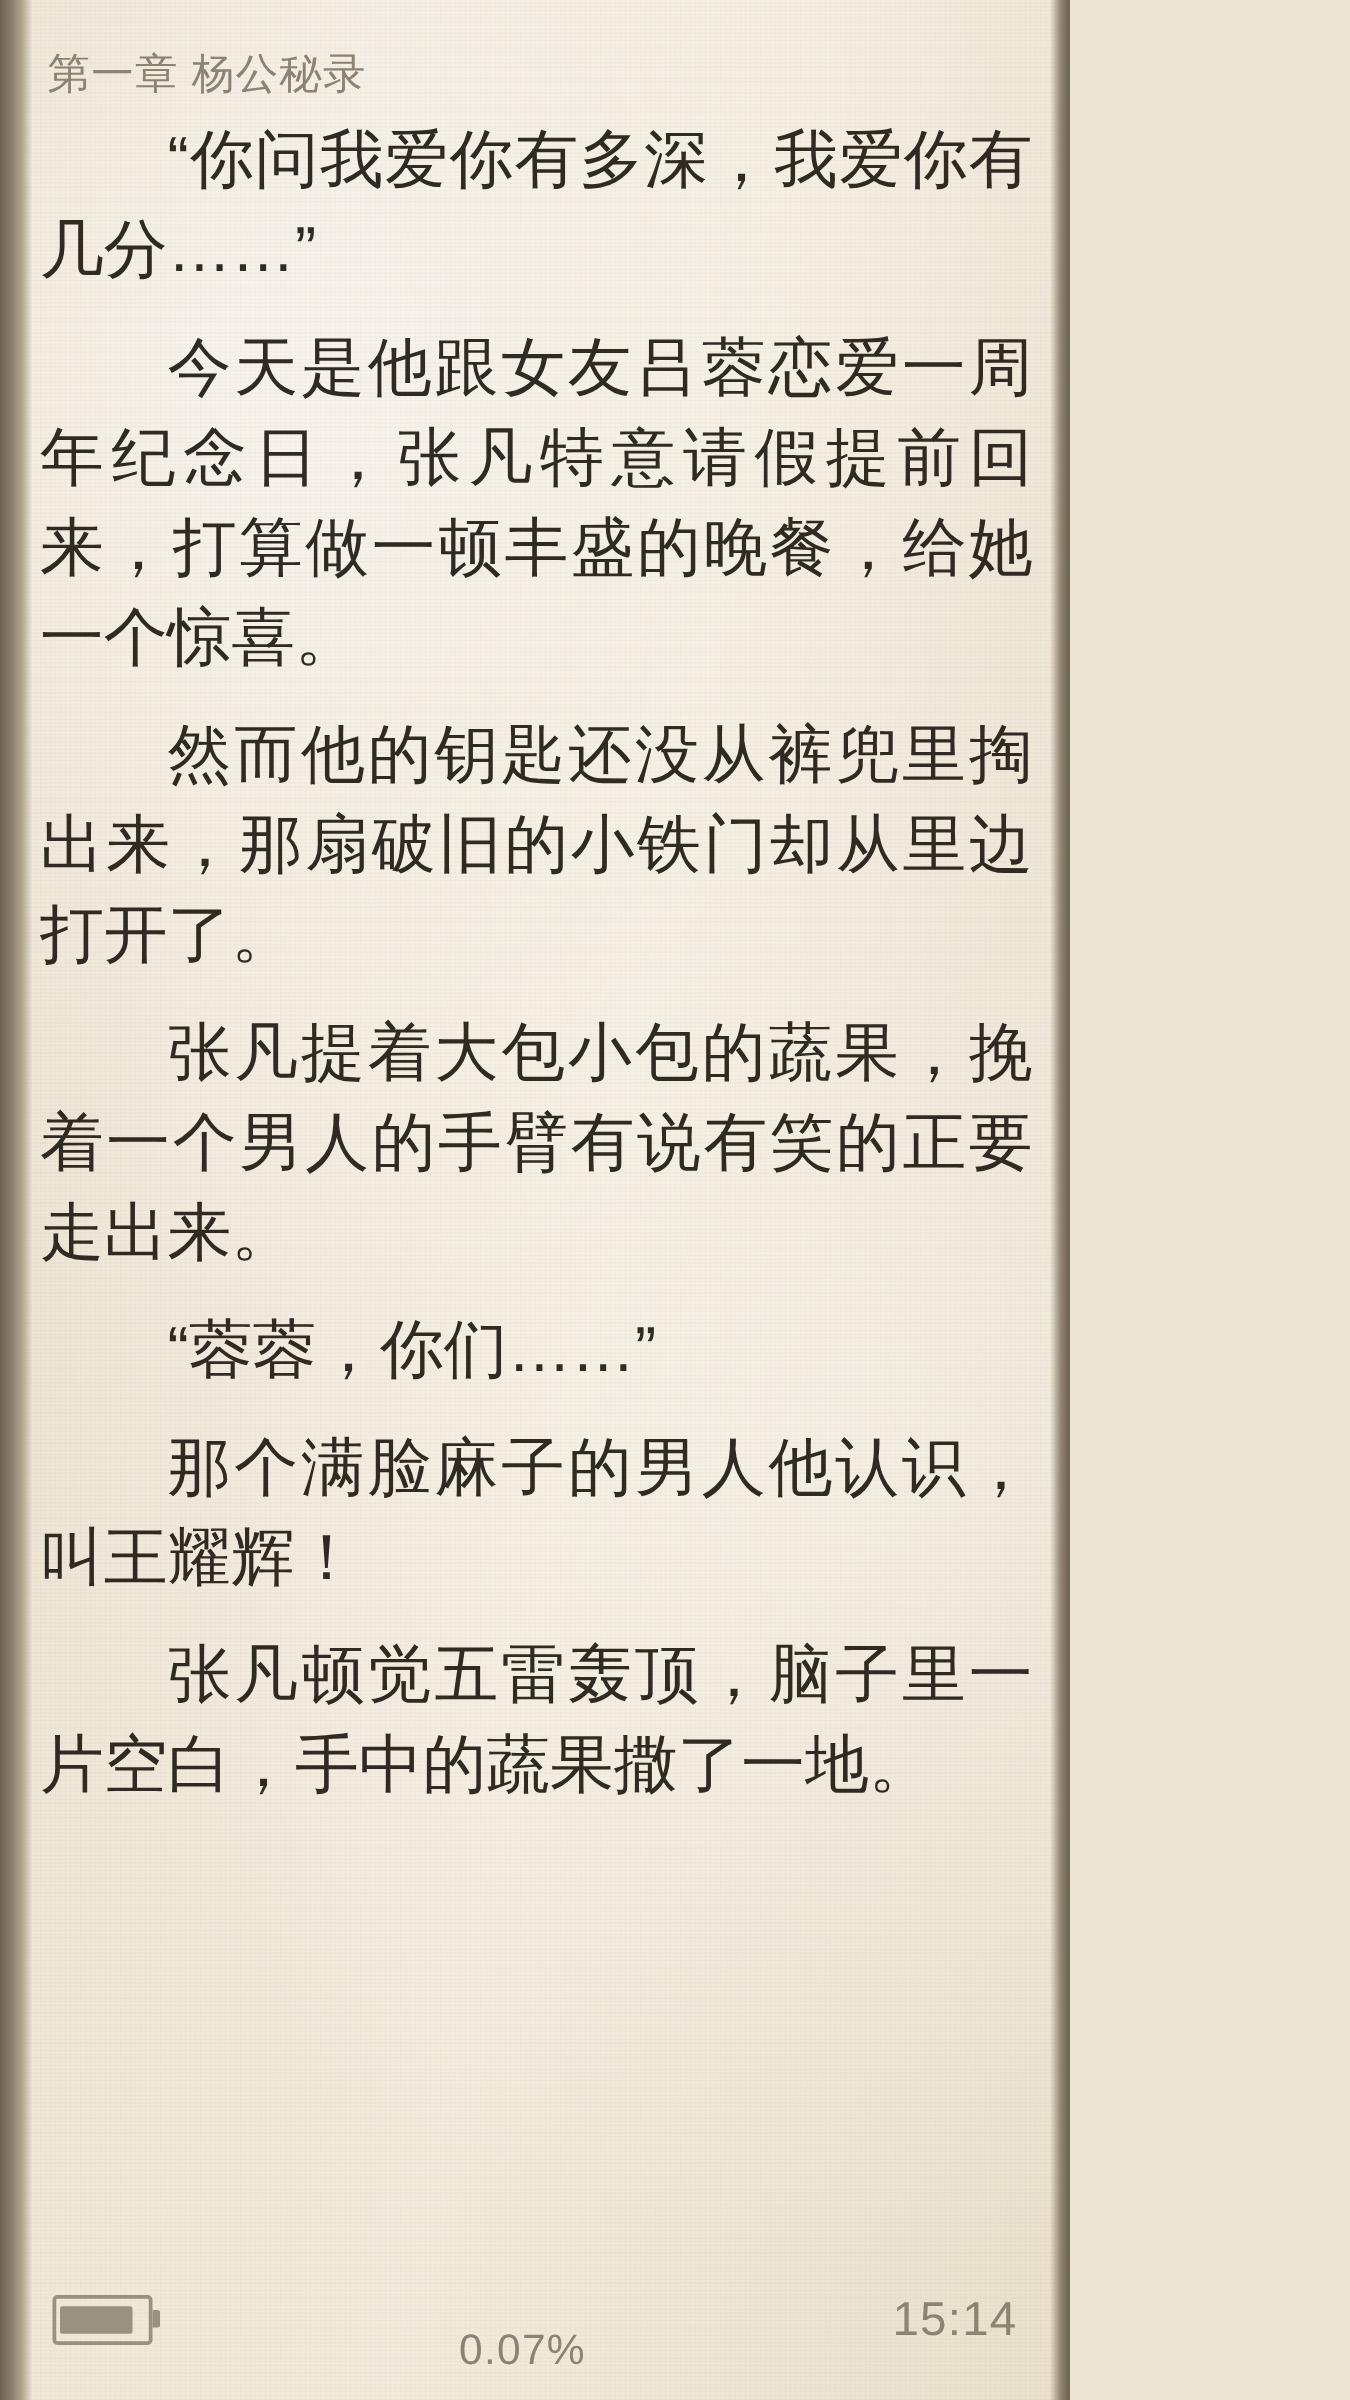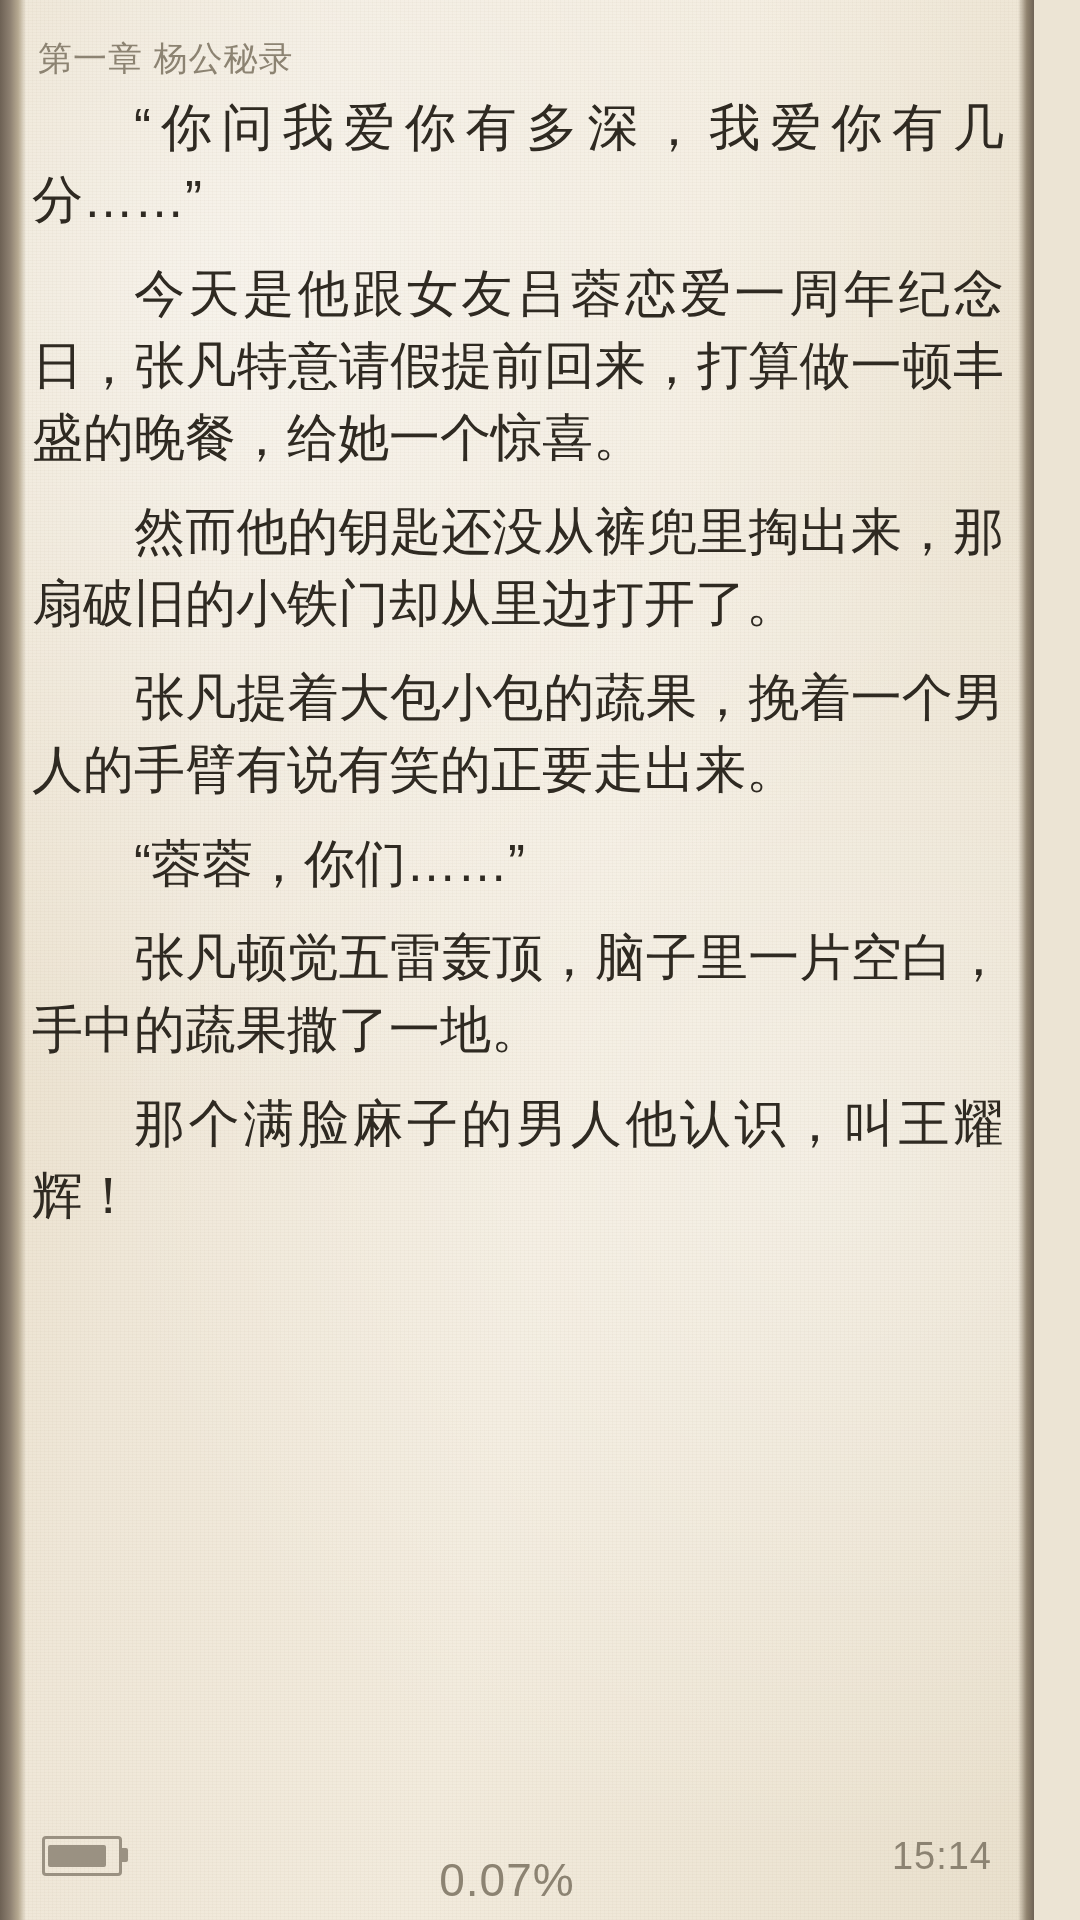--- a/index.html
+++ b/index.html
@@ -9,21 +9,21 @@
     height: 1920px;
     overflow: hidden;
   }
   body {
     font-family: "Liberation Sans", "DejaVu Sans", sans-serif;
     background: #ece4d4;
   }
 
   #reader {
     position: relative;
-    width: 1034px;
+    width: 856px;
     height: 1920px;
     box-sizing: border-box;
     background:
       radial-gradient(circle at 20% 15%, rgba(255,255,255,0.55) 0%, rgba(255,255,255,0) 45%),
       radial-gradient(circle at 78% 60%, rgba(255,255,255,0.35) 0%, rgba(255,255,255,0) 50%),
       linear-gradient(100deg, #e7dcc6 0%, #efe7d8 25%, #f2ebdd 55%, #e9e0cd 100%);
   }
   
   #reader:before {
     content: "";
@@ -115,21 +115,21 @@
     border-radius: 0 2px 2px 0;
   }
   .battery-fill {
     height: 22px;
     width: 58px;
     margin-left: 3px;
     background: #9a9182;
     border-radius: 2px;
   }
   .progress-text {
-    font-size: 46px;
+    font-size: 34px;
     color: #8c8372;
     letter-spacing: 1px;
     margin-top: 48px;
   }
   .clock-text {
     font-size: 38px;
     color: #8c8372;
     letter-spacing: 1px;
     text-align: right;
   }
@@ -143,22 +143,22 @@
   <div class="page-edge-right"></div>
 
   <div class="chapter-header">第一章 杨公秘录</div>
 
   <div class="content">
     <p class="para">“你问我爱你有多深，我爱你有几分……”</p>
     <p class="para">今天是他跟女友吕蓉恋爱一周年纪念日，张凡特意请假提前回来，打算做一顿丰盛的晚餐，给她一个惊喜。</p>
     <p class="para">然而他的钥匙还没从裤兜里掏出来，那扇破旧的小铁门却从里边打开了。</p>
     <p class="para">张凡提着大包小包的蔬果，挽着一个男人的手臂有说有笑的正要走出来。</p>
     <p class="para">“蓉蓉，你们……”</p>
+    <p class="para">那个满脸麻子的男人他认识，叫王耀辉！</p>
     <p class="para">张凡顿觉五雷轰顶，脑子里一片空白，手中的蔬果撒了一地。</p>
-    <p class="para">那个满脸麻子的男人他认识，叫王耀辉！</p>
   </div>
 
   <div class="footer">
     <div class="battery">
       <div class="battery-fill"></div>
     </div>
     <div class="progress-text">0.07%</div>
     <div class="clock-text">15:14</div>
   </div>
 

